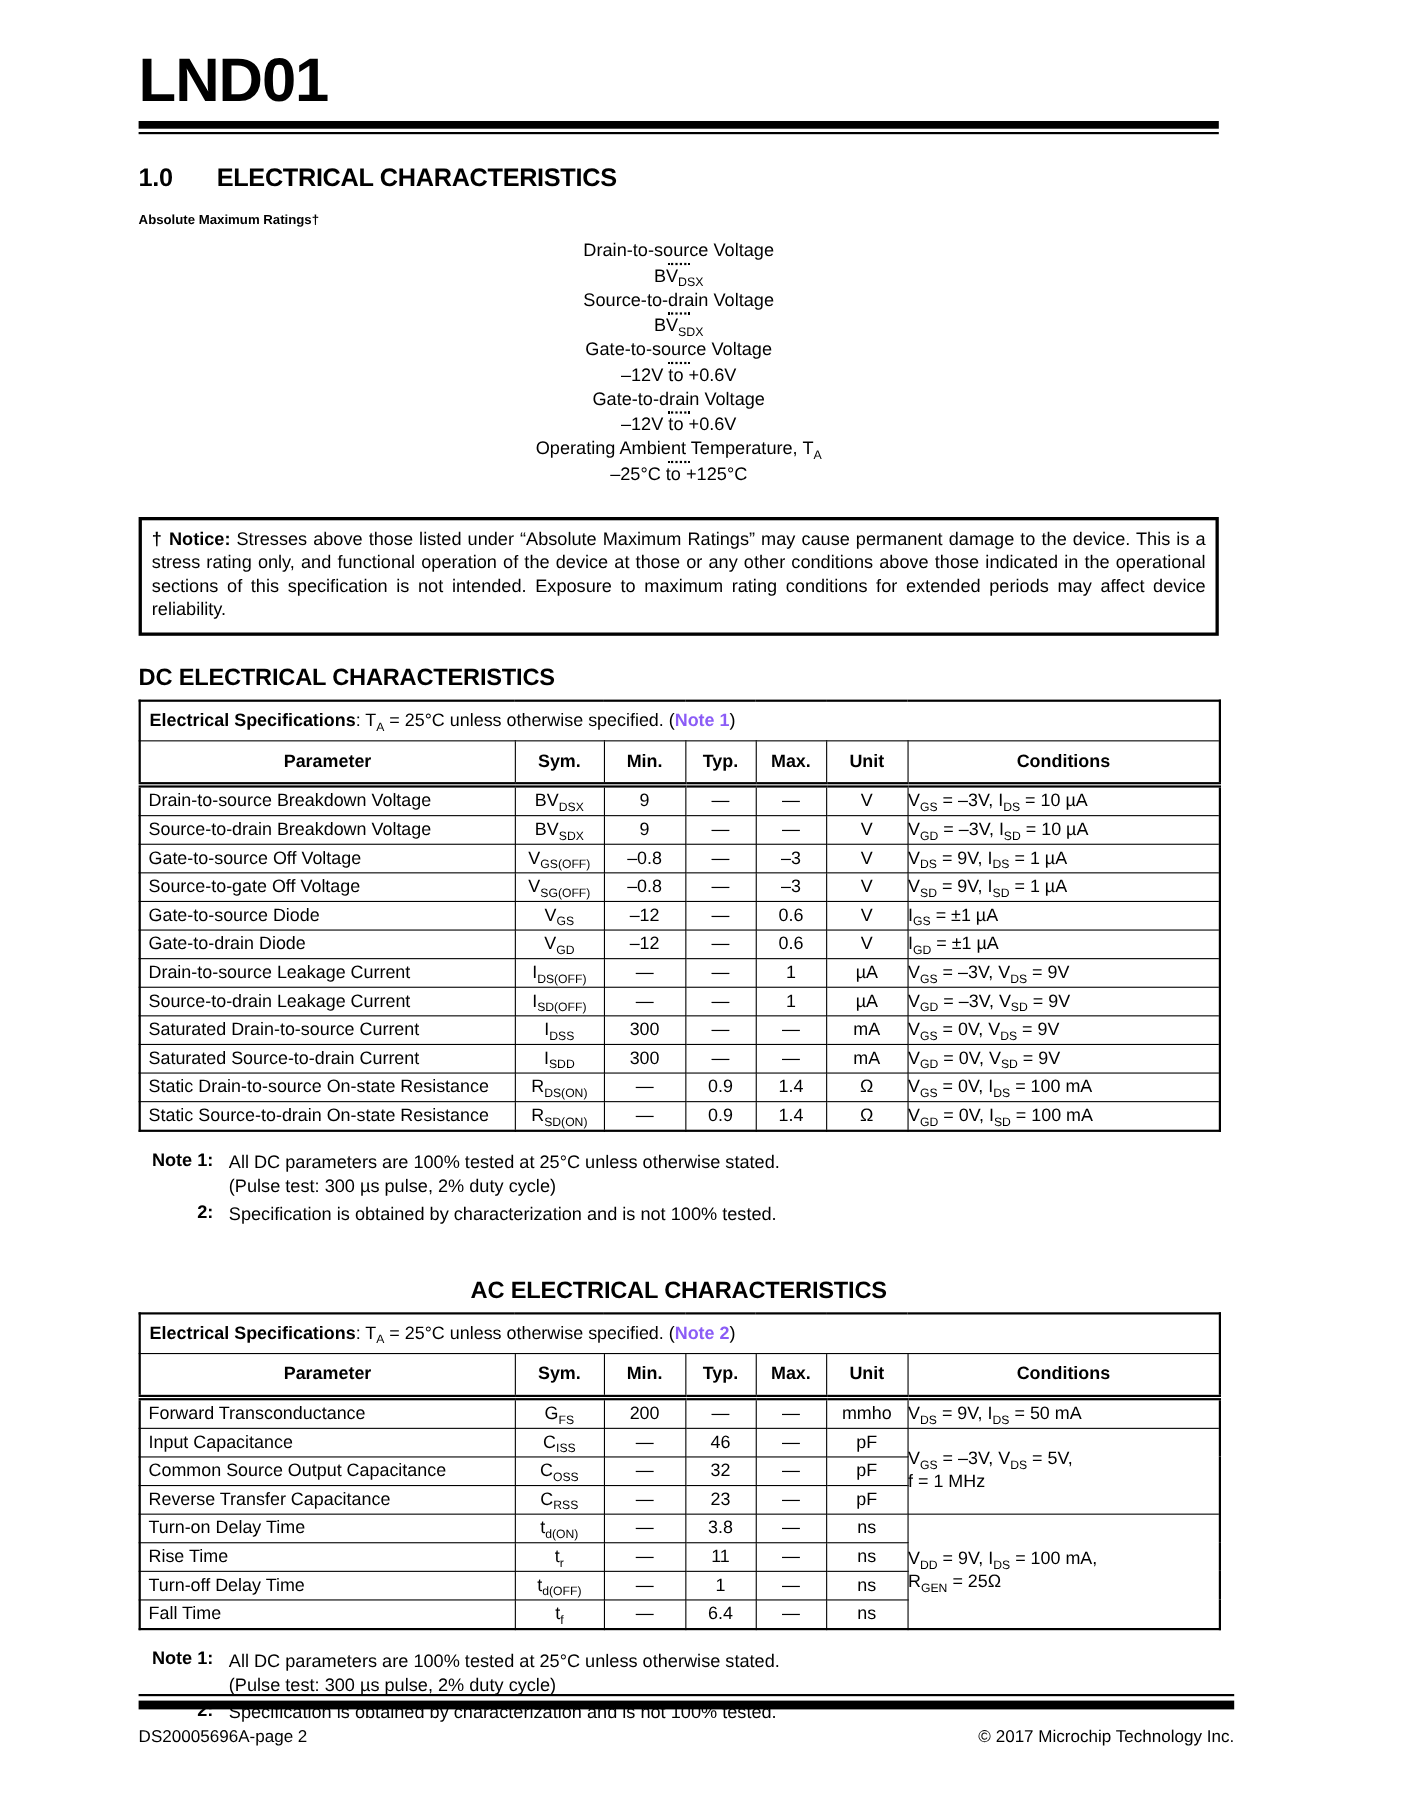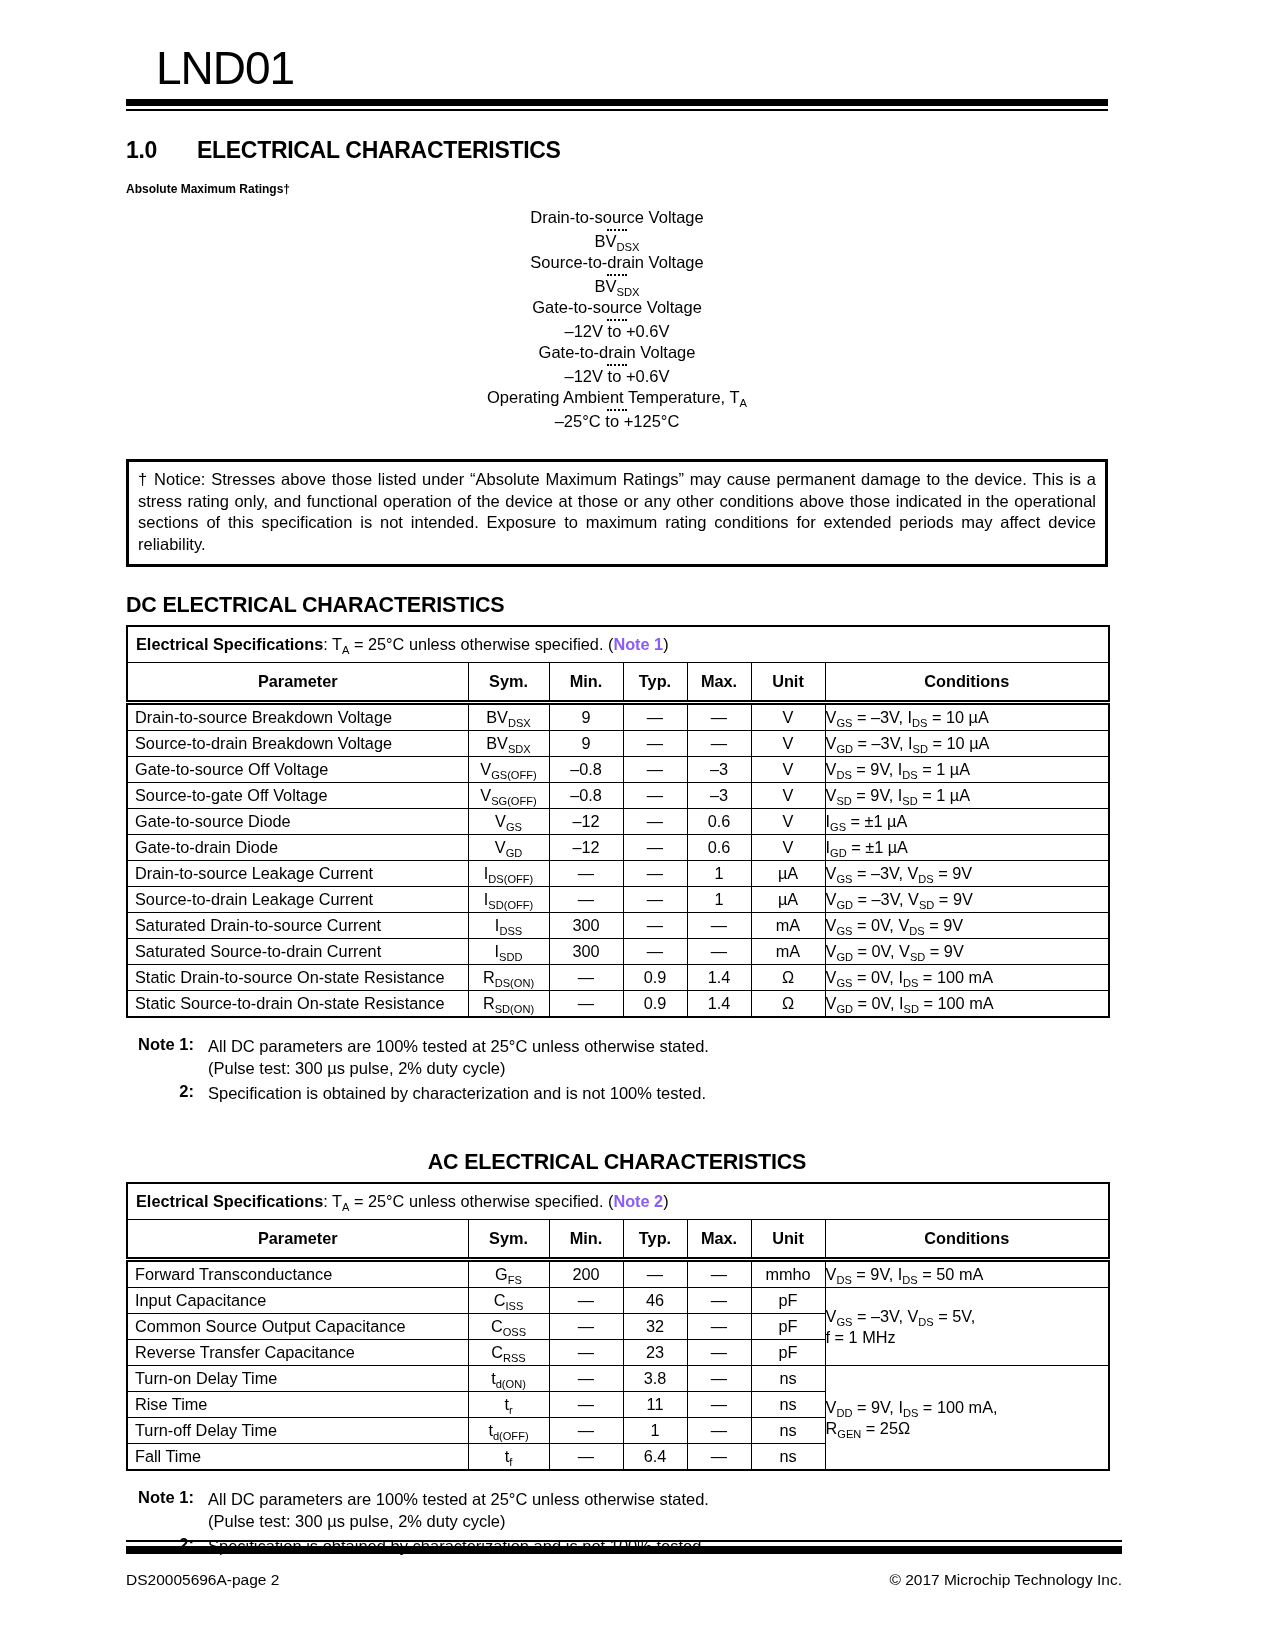--- a/index.html
+++ b/index.html
@@ -12,25 +12,24 @@
   }
   .content {
     position: absolute;
     left: 126px; top: 0;
     width: 982px;
   }
   sub { font-size: 68%; line-height: 0; }
 
   .doc-title {
     margin-top: 44px;
-    font-size: 46px;
-    font-weight: normal;
+    font-size: 56px;
+    font-weight: bold;
     letter-spacing: -1px;
     line-height: 1.05;
-    margin-left: 30px;
   }
   .rule-thick { height: 7px; background: #000; margin-top: 7px; }
   .rule-thin  { height: 2px; background: #000; margin-top: 3px; }
 
   .sec-heading {
     margin-top: 26px;
     font-size: 23px;
     font-weight: bold;
     letter-spacing: -0.3px;
   }
@@ -53,21 +52,21 @@
   }
 
   .notice-box {
     margin-top: 27px;
     border: 3px solid #000;
     padding: 7px 9px 9px 9px;
     font-size: 16.5px;
     line-height: 21.5px;
     text-align: justify;
   }
-  .notice-box b { font-weight: normal; }
+  .notice-box b { font-weight: bold; }
 
   .tbl-heading {
     font-size: 21.5px;
     font-weight: bold;
     letter-spacing: -0.2px;
   }
   .dc-heading { margin-top: 26px; }
   .ac-heading { margin-top: 46px; text-align: center; }
 
   table.spec {

